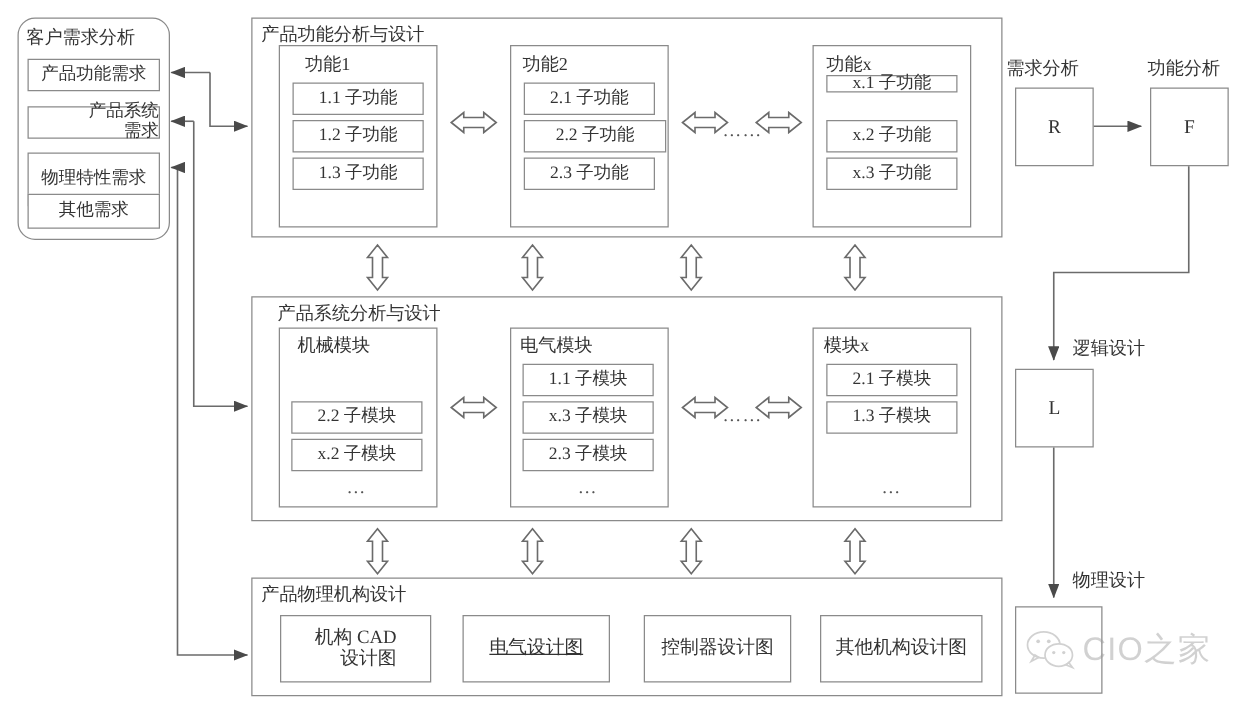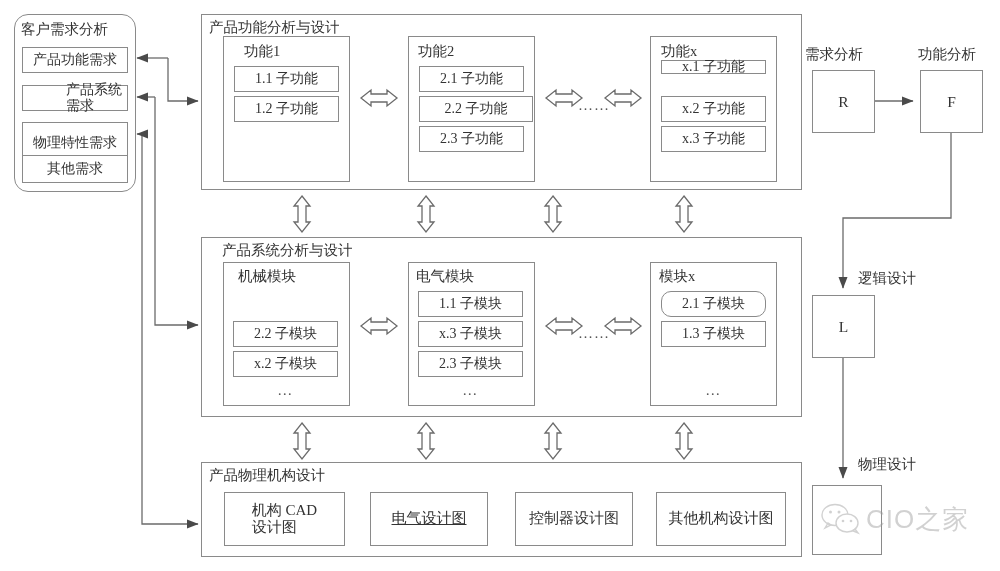--- a/index.html
+++ b/index.html
@@ -26,21 +26,21 @@
     background:#ffffff;
   }
   .grp{
     border:1.3px solid #8a8a8a;
     background:#ffffff;
   }
   .cell{
     border:1.3px solid #8a8a8a;
     background:#ffffff;
     display:flex;align-items:center;justify-content:center;
-    text-align:left;
+    text-align:right;
     line-height:1.15;
   }
   .plain{
     display:flex;align-items:center;justify-content:center;
     text-align:center;line-height:1.2;
   }
   .t14{font-size:14px;}
   .t15{font-size:15px;}
   .t16{font-size:15.5px;}
   .label{
@@ -70,21 +70,21 @@
     font-size:15px;color:#555;letter-spacing:1.5px;
   }
   
   #wires{position:absolute;left:0;top:0;width:1000px;height:571px;pointer-events:none;}
   .wire{stroke:#6b6b6b;stroke-width:1.3;fill:none;}
   .dbl{stroke:#6b6b6b;stroke-width:1.3;fill:#ffffff;}
 
   
   .wm{
     position:absolute;
-    display:flex;align-items:flex-start;
+    display:flex;align-items:flex-end;
     gap:4px;
     opacity:.45;
   }
   .wm-text{
     font-size:26px;
     color:#9b9b9b;
     font-family:"Liberation Sans","DejaVu Sans",sans-serif;
     letter-spacing:1px;
     white-space:nowrap;
   }
@@ -102,20 +102,21 @@
   <div class="box cell t14" style="left:22px;top:122px;width:106px;height:43px;">物理特性需求</div>
   <div class="box cell t14" style="left:22px;top:155px;width:106px;height:28px;">其他需求</div>
 
   <div class="box outer" style="left:201px;top:14px;width:601px;height:176px;"></div>
   <div class="sect-title" style="left:209px;top:18px;">产品功能分析与设计</div>
 
   <div class="box grp" style="left:223px;top:36px;width:127px;height:146px;"></div>
   <div class="grp-title" style="left:244px;top:42px;">功能1</div>
   <div class="box cell t14" style="left:234px;top:66px;width:105px;height:26px;">1.1 子功能</div>
   <div class="box cell t14" style="left:234px;top:96px;width:105px;height:26px;">1.2 子功能</div>
+  <div class="box cell t14" style="left:234px;top:126px;width:105px;height:26px;">1.3 子功能</div>
 
   <div class="box grp" style="left:408px;top:36px;width:127px;height:146px;"></div>
   <div class="grp-title" style="left:418px;top:42px;">功能2</div>
   <div class="box cell t14" style="left:419px;top:66px;width:105px;height:26px;">2.1 子功能</div>
   <div class="box cell t14" style="left:419px;top:96px;width:114px;height:26px;">2.2 子功能</div>
   <div class="box cell t14" style="left:419px;top:126px;width:105px;height:26px;">2.3 子功能</div>
 
   <div class="box grp" style="left:650px;top:36px;width:127px;height:146px;"></div>
   <div class="grp-title" style="left:661px;top:42px;">功能x</div>
   <div class="box cell t14" style="left:661px;top:60px;width:105px;height:14px;">x.1 子功能</div>
@@ -135,21 +136,21 @@
 
   <div class="box grp" style="left:408px;top:262px;width:127px;height:144px;"></div>
   <div class="grp-title" style="left:416px;top:267px;">电气模块</div>
   <div class="box cell t14" style="left:418px;top:291px;width:105px;height:26px;">1.1 子模块</div>
   <div class="box cell t14" style="left:418px;top:321px;width:105px;height:26px;">x.3 子模块</div>
   <div class="box cell t14" style="left:418px;top:351px;width:105px;height:26px;">2.3 子模块</div>
   <div class="box plain dots" style="left:418px;top:381px;width:105px;height:18px;">…</div>
 
   <div class="box grp" style="left:650px;top:262px;width:127px;height:144px;"></div>
   <div class="grp-title" style="left:659px;top:267px;">模块x</div>
-  <div class="box cell t14" style="left:661px;top:291px;width:105px;height:26px;border-radius:10px;">2.1 子模块</div>
+  <div class="box cell t14" style="left:661px;top:291px;width:105px;height:26px;">2.1 子模块</div>
   <div class="box cell t14" style="left:661px;top:321px;width:105px;height:26px;">1.3 子模块</div>
   <div class="box plain dots" style="left:661px;top:381px;width:105px;height:18px;">…</div>
 
   <div class="ellip-h" style="left:578px;top:325px;">……</div>
 
   <div class="box outer" style="left:201px;top:462px;width:601px;height:95px;"></div>
   <div class="sect-title" style="left:209px;top:466px;">产品物理机构设计</div>
 
   <div class="box cell t15" style="left:224px;top:492px;width:121px;height:54px;white-space:pre-line;">机构 CAD
 设计图</div>

